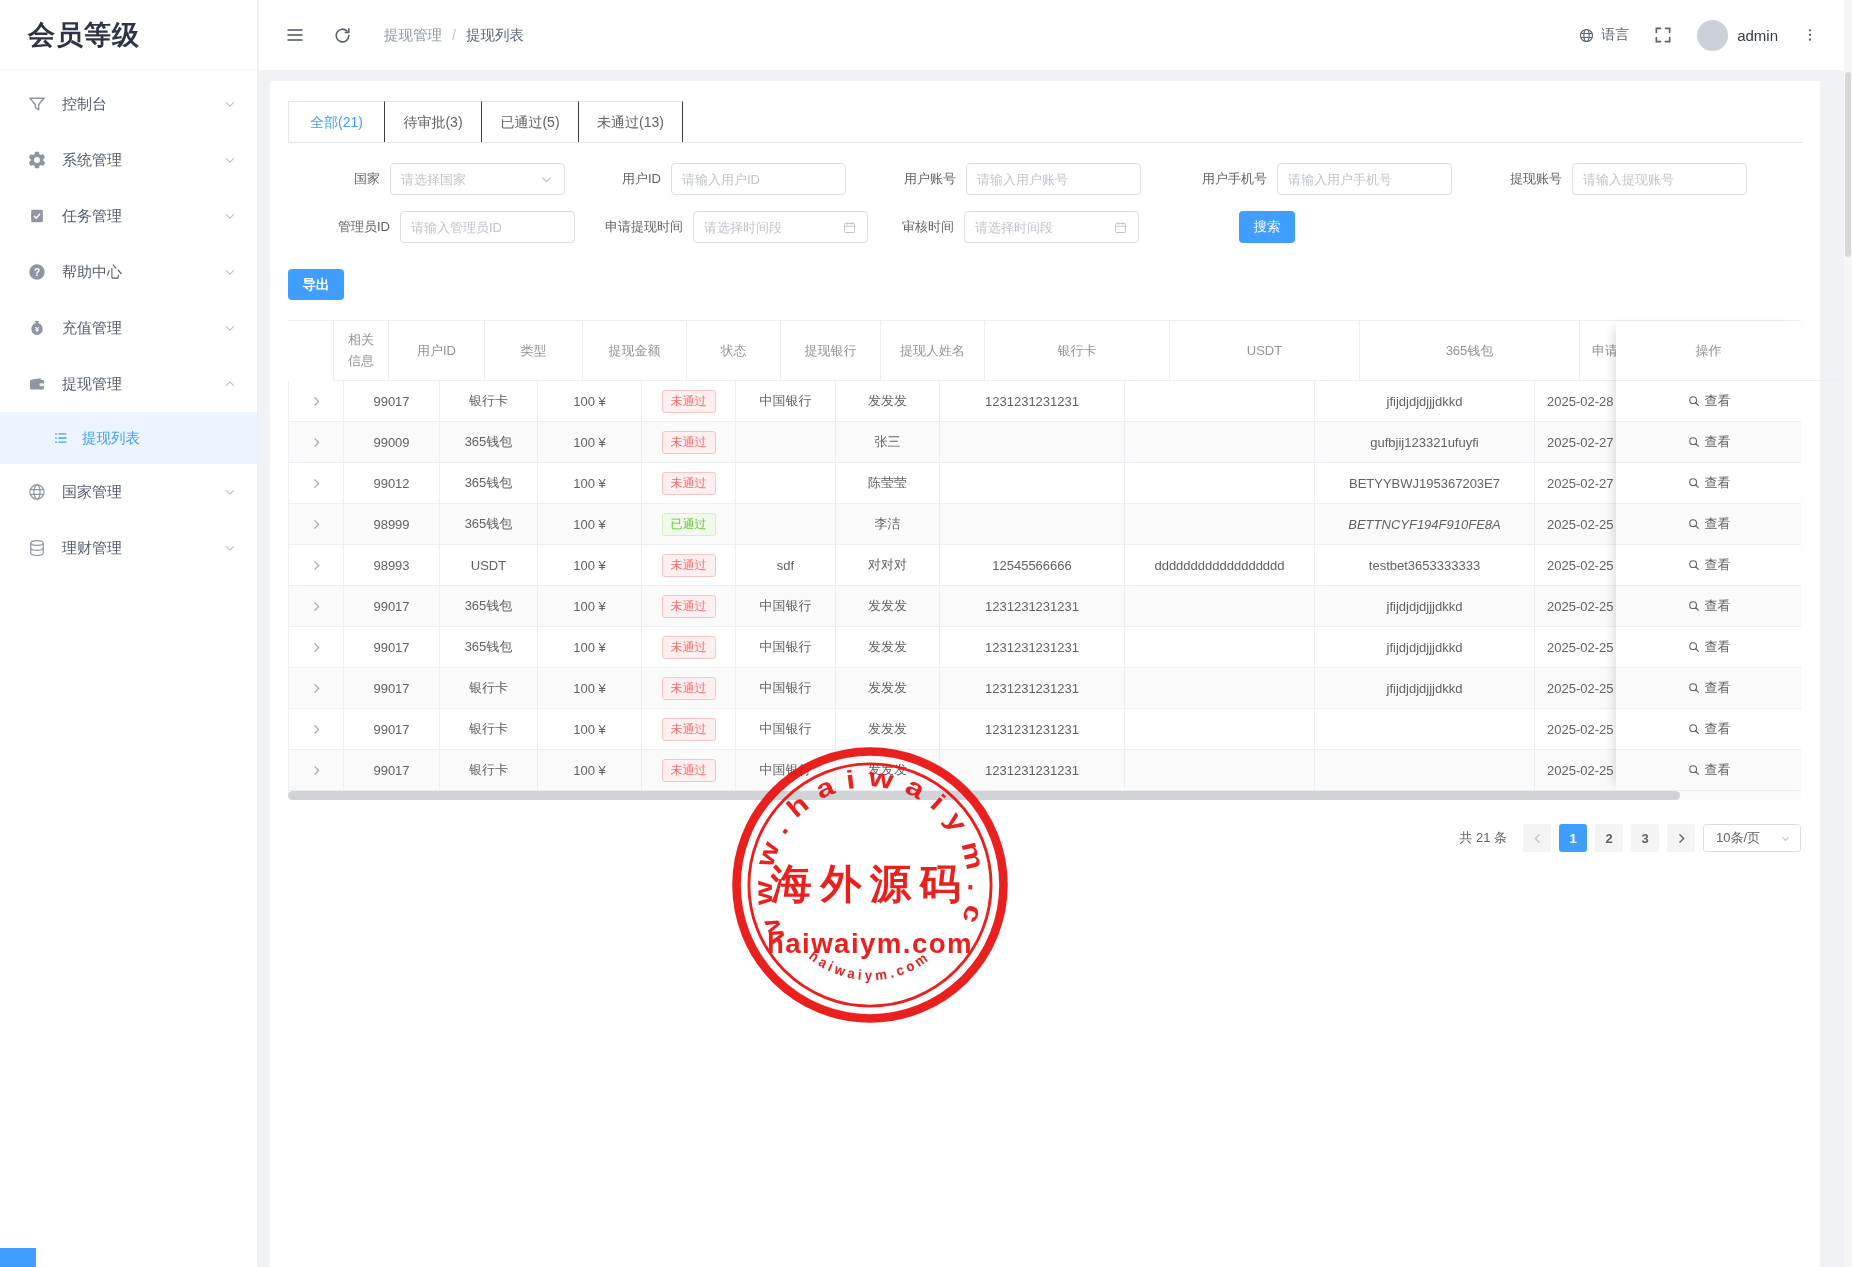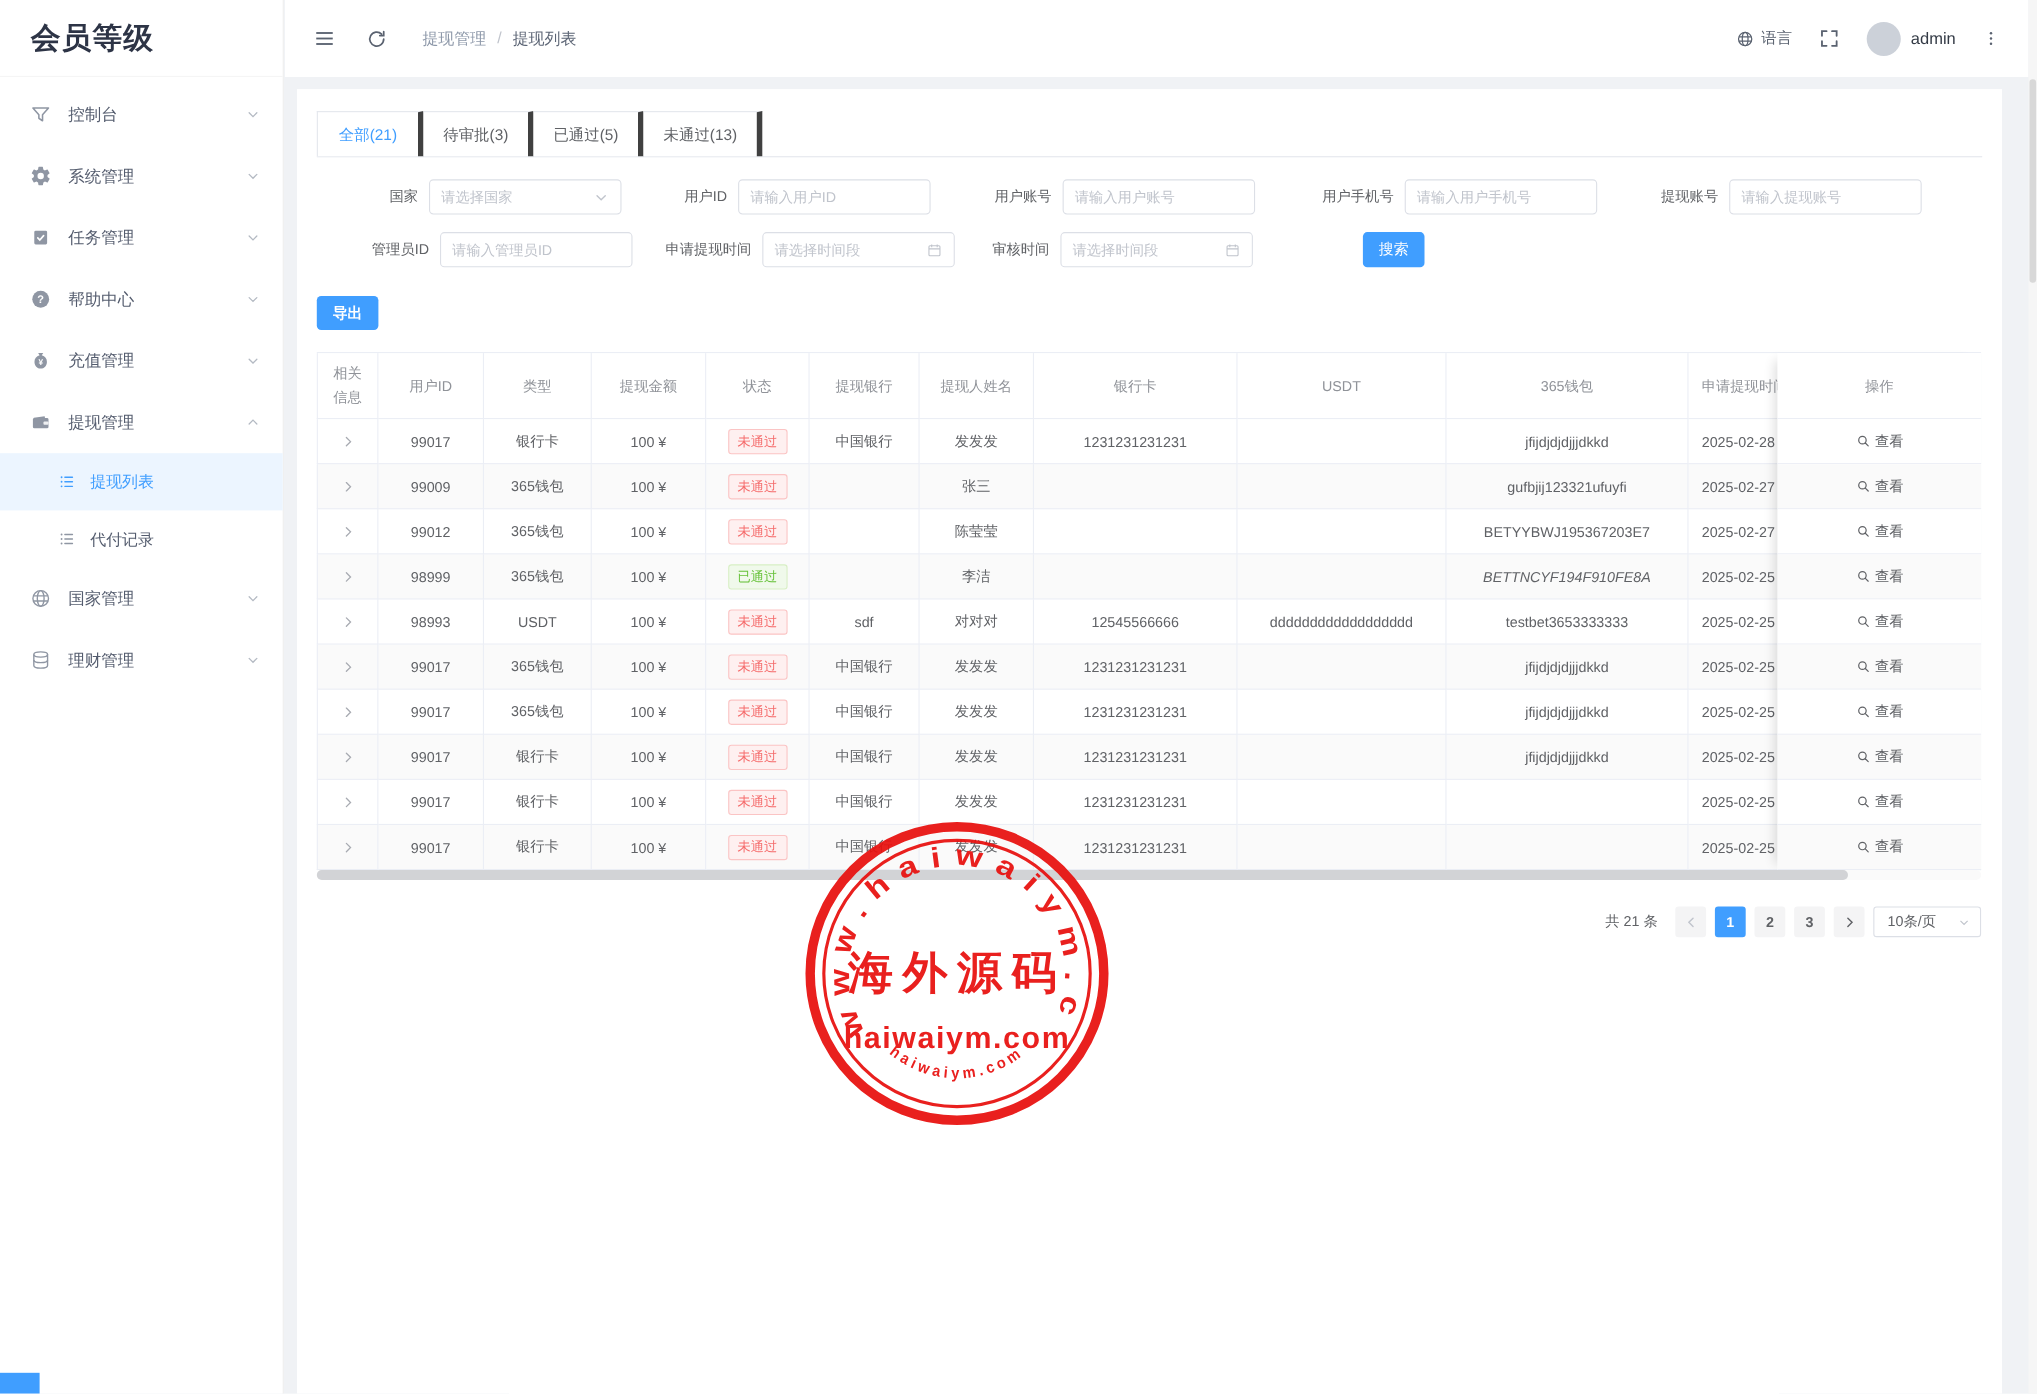--- a/index.html
+++ b/index.html
@@ -49,21 +49,21 @@
   .username { font-size:15px; color:#333a45; }
   .kebab { width:16px; height:16px; }
 
   
   .content { position:absolute; left:270px; top:81px; right:32px; bottom:0;
     background:#fff; padding:20px 18px; z-index:3; }
 
   .tabs { display:flex; border-bottom:1px solid #e4e7ed; }
   .tab { min-width:97px; height:41px; line-height:40px; text-align:center;
     padding:0 18px; font-size:14px; color:#606266; cursor:pointer;
-    border-top:1px solid #e4e7ed; border-right:5px solid #404040; background:#fff; }
+    border-top:1px solid #e4e7ed; border-right:1px solid #404040; background:#fff; }
   .tab:first-child { border-left:1px solid #e4e7ed; }
   .tab.active { color:#409eff; font-weight:500; }
 
   .filter-row { display:flex; align-items:center; padding-left:16px; }
   .fr1 { margin-top:20px; }
   .fr2 { margin-top:16px; }
   .fg { display:flex; align-items:center; }
   .fg-label { font-size:13px; color:#606266; text-align:right; margin-right:10px; white-space:nowrap; }
   .fbox { width:175px; height:32px; border:1px solid #dcdfe6; border-radius:4px;
     background:#fff; display:flex; align-items:center; padding:0 10px; cursor:text; }
@@ -79,21 +79,21 @@
   .btn-export { width:56px; height:31px; margin-top:26px;font-weight:bold; }
 
   
   .tbl { position:relative; width:1513px; margin-top:20px; border-top:1px solid #ebeef5; font-size:13px; }
   .thead, .tr { display:flex; }
   .th, .td { height:100%; display:flex; align-items:center; justify-content:center;
     border-right:1px solid #ebeef5; border-bottom:1px solid #ebeef5;
     overflow:hidden; white-space:nowrap; flex:none; }
   .thead { height:60px; color:#909399; }
   .thead .th:first-child, .tr .td:first-child { border-left:1px solid #ebeef5; }
-  .th.wrap { white-space:normal; text-align:center; line-height:1.6; padding:0 13px; }
+  .th.wrap { white-space:normal; text-align:center; line-height:1.6; padding:0 13px;margin-left:45px; }
   .tr { height:41px; color:#606266; background:#fff; }
   .tr.striped { background:#fafafa; }
   .cell-left { justify-content:flex-start; padding-left:12px; }
   .expand-ico { width:13px; height:13px; color:#a8abb2; cursor:pointer; }
   .expand-ico svg { width:100%; height:100%; display:block; }
   .badge { display:inline-block; padding:3px 8px; font-size:12px; border-radius:3px; line-height:1.25; }
   .badge.danger { color:#f56c6c; background:#fef0f0; border:1px solid #fbc4c4; }
   .badge.success { color:#67c23a; background:#f0f9eb; border:1px solid #d8efc5; }
 
   .op-col { position:absolute; top:0; right:0; width:185px; background:#fff;
@@ -228,31 +228,20 @@
         <div class="menu-item sub active">
           <span class="mi-icon">
             <svg viewBox="0 0 24 24" fill="none" stroke="currentColor" stroke-width="1.7" stroke-linecap="round">
               <circle cx="5.3" cy="6.5" r="1.15" fill="currentColor" stroke="none"></circle>
               <circle cx="5.3" cy="12" r="1.15" fill="currentColor" stroke="none"></circle>
               <circle cx="5.3" cy="17.5" r="1.15" fill="currentColor" stroke="none"></circle>
               <path d="M9.3 6.5h9.2M9.3 12h9.2M9.3 17.5h9.2"></path>
             </svg>
           </span>
           <span class="mi-label">提现列表</span>
-        </div>
-        <div class="menu-item sub">
-          <span class="mi-icon">
-            <svg viewBox="0 0 24 24" fill="none" stroke="currentColor" stroke-width="1.7" stroke-linecap="round">
-              <circle cx="5.3" cy="6.5" r="1.15" fill="currentColor" stroke="none"></circle>
-              <circle cx="5.3" cy="12" r="1.15" fill="currentColor" stroke="none"></circle>
-              <circle cx="5.3" cy="17.5" r="1.15" fill="currentColor" stroke="none"></circle>
-              <path d="M9.3 6.5h9.2M9.3 12h9.2M9.3 17.5h9.2"></path>
-            </svg>
-          </span>
-          <span class="mi-label">代付记录</span>
         </div>
         <div class="menu-item">
           <span class="mi-icon">
             <svg viewBox="0 0 24 24" fill="none" stroke="currentColor" stroke-width="1.5">
               <circle cx="12" cy="12" r="8.5"></circle>
               <ellipse cx="12" cy="12" rx="3.7" ry="8.5"></ellipse>
               <path d="M4 9.2h16M4 14.8h16"></path>
             </svg>
           </span>
           <span class="mi-label">国家管理</span>

